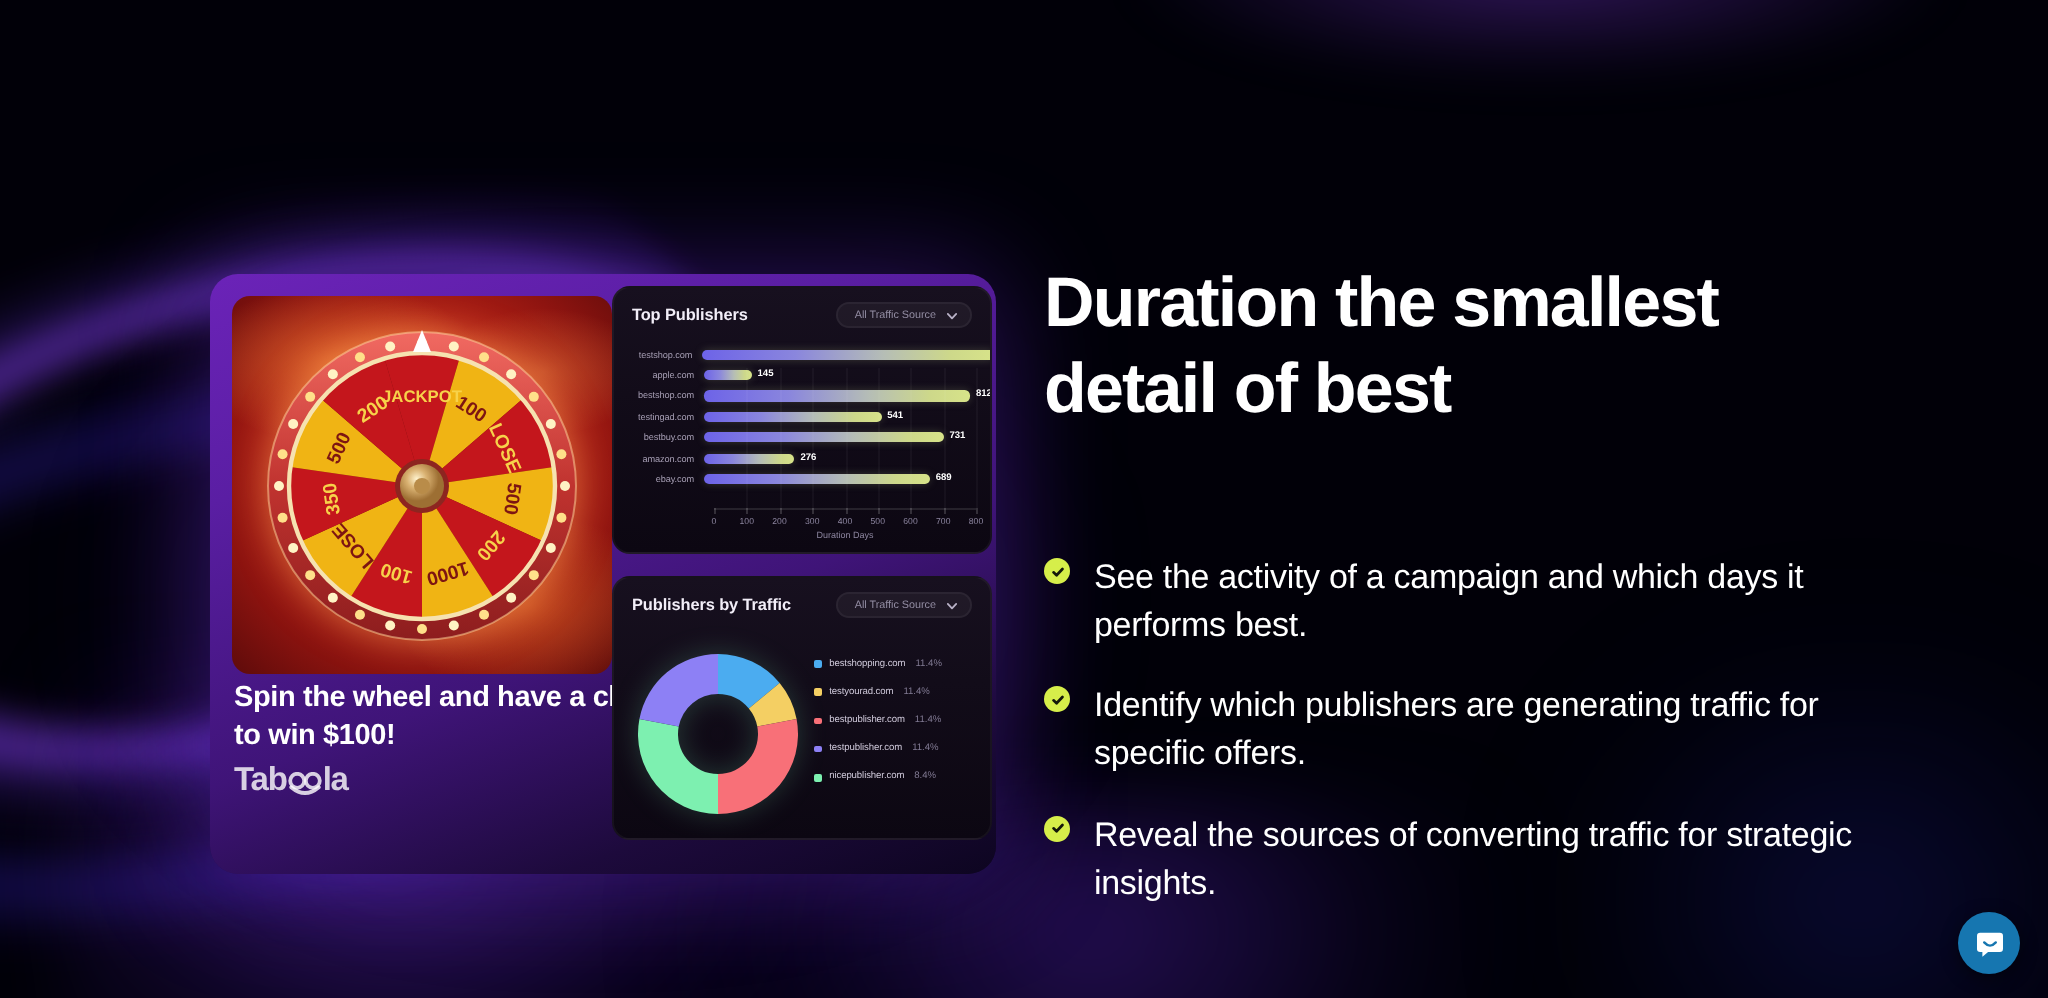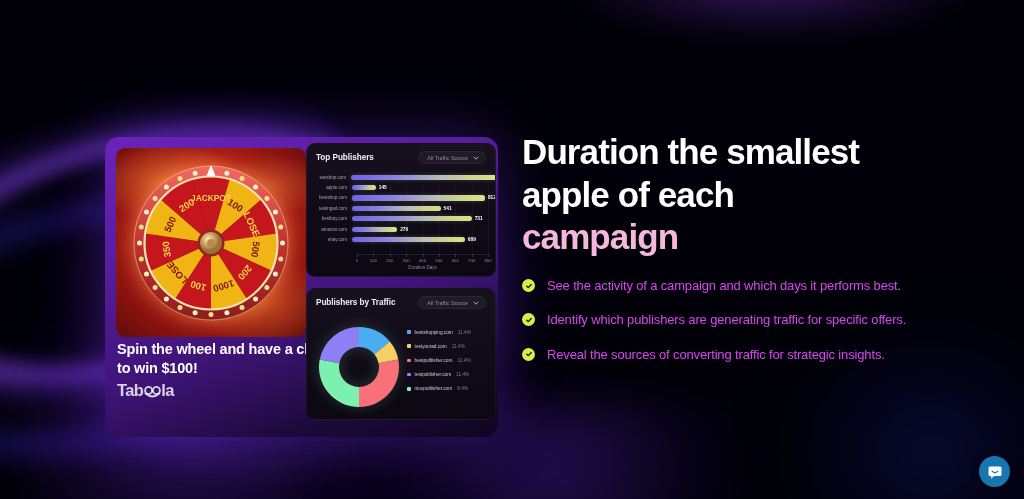--- a/index.html
+++ b/index.html
@@ -164,21 +164,21 @@
   .headline .accent { color:#f5b7dd; }
 
   .bullets { position:absolute; left:522px; top:277px; width:420px; }
   .bullet { display:flex; align-items:flex-start; margin-bottom:16px; }
   .check {
     width:13px; height:13px; border-radius:50%;
     background:#d6ee4a; flex:none; margin-right:12px; margin-top:2px;
     display:flex; align-items:center; justify-content:center;
   }
   .check svg { display:block; }
-  .bullet-text { font-size:13px; line-height:1.42; color:#d946ef; letter-spacing:-.15px; }
+  .bullet-text { font-size:17px; line-height:1.42; color:#ffffff; letter-spacing:-.15px; }
 
   
   .chat-btn {
     position:absolute; right:14px; bottom:12px; width:31px; height:31px;
     border-radius:50%; background:#1676b0;
     display:flex; align-items:center; justify-content:center;
     box-shadow:0 2px 8px rgba(0,0,0,.5);
     cursor:pointer;
   }
   .chat-btn svg { display:block; }
@@ -439,22 +439,21 @@
       <div class="legend-row">
         <span class="legend-dot" style="background: rgb(125, 240, 176);"></span>
         <span class="legend-name">nicepublisher.com</span>
         <span class="legend-pct">8.4%</span>
       </div>
     </div>
 </div>
 
 <div class="headline">
   <div>Duration the smallest</div>
-  <div>apple of each</div>
-  <div class="accent">campaign</div>
+  <div>detail of best</div>
 </div>
 
 <div class="bullets" id="bullets">
     <div class="bullet">
       <div class="check">
         <svg width="8" height="8" viewBox="0 0 10 10">
           <path d="M2.2 5.2 L4.1 7 L7.8 3.1" fill="none" stroke="#14180a" stroke-width="1.7" stroke-linecap="round" stroke-linejoin="round"></path>
         </svg>
       </div>
       <div class="bullet-text">See the activity of a campaign and which days it performs best.</div>

